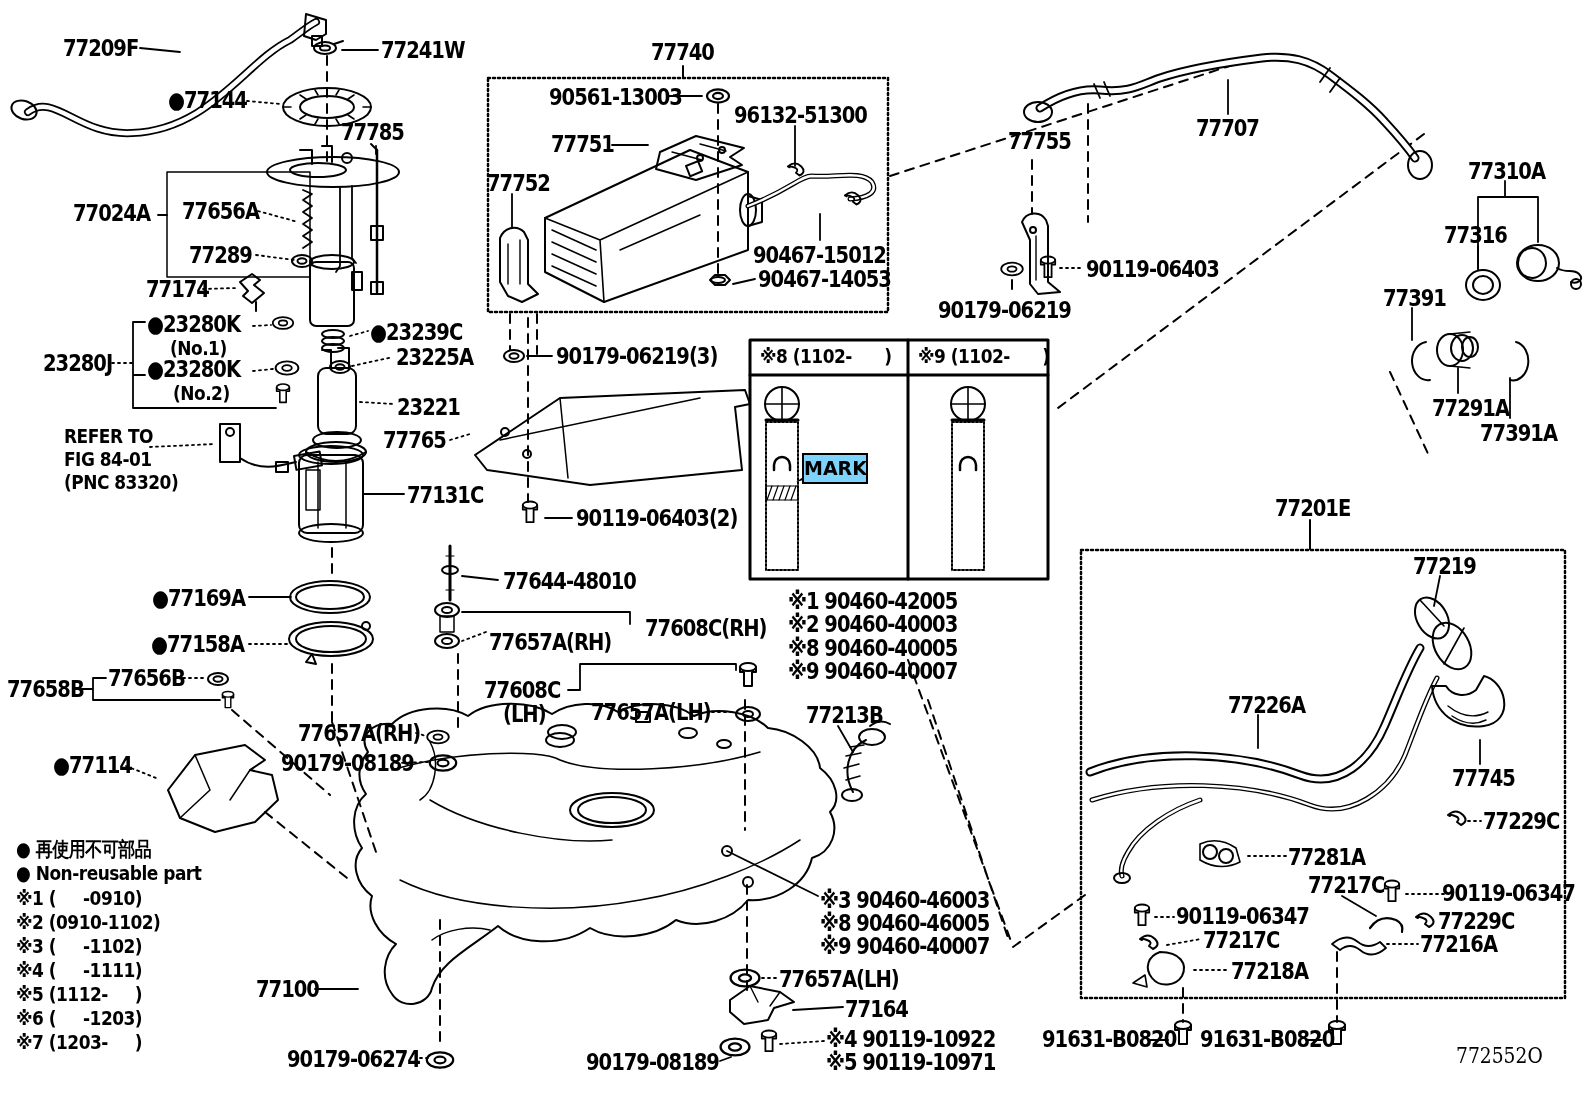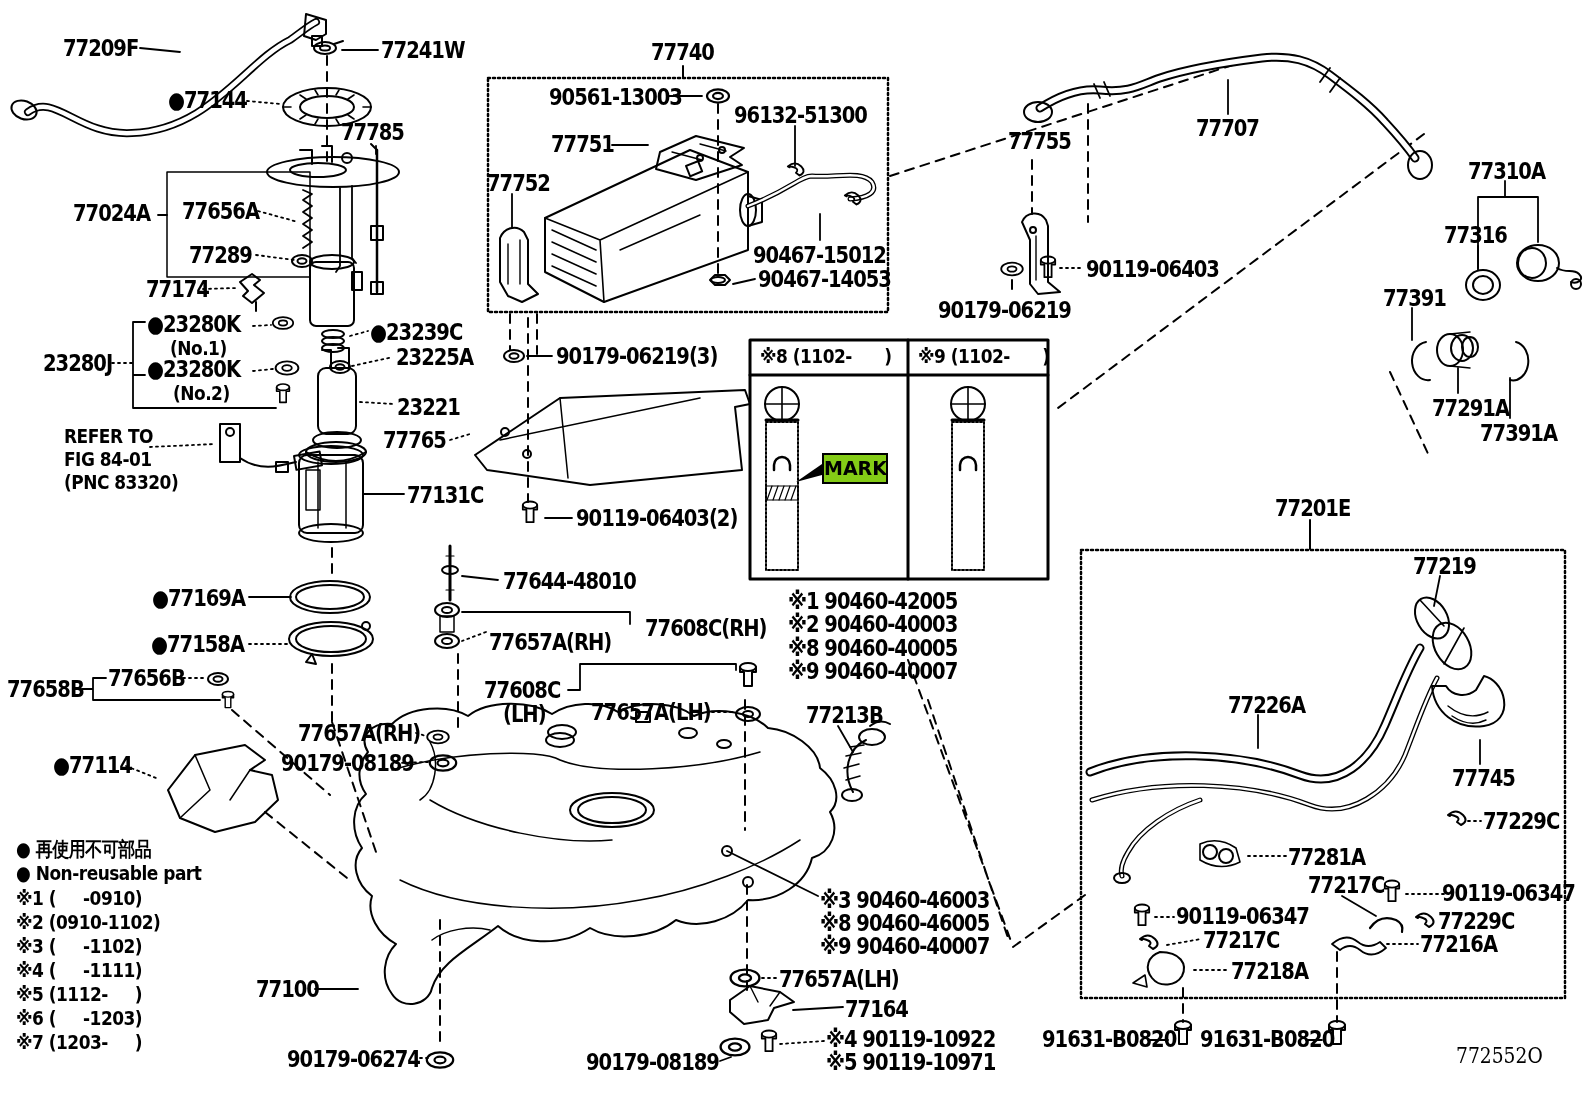--- a/index.html
+++ b/index.html
@@ -2,22 +2,22 @@
 <html><head>
 <meta charset="utf-8">
 <style>
   html,body{margin:0;padding:0;background:#fff}
   #stage{position:relative;width:1592px;height:1099px;background:#fff;overflow:hidden}
   #art{position:absolute;left:0;top:0}
   .lbl{position:absolute;font:700 23px/1.05 "DejaVu Sans","Liberation Sans",sans-serif;
        letter-spacing:-1.2px;white-space:pre;transform:scaleX(.85);transform-origin:0 0;color:#000}
   .md{font-size:20px;letter-spacing:-.6px}
   .code{font-weight:400;font-size:22px;letter-spacing:0;font-family:"DejaVu Serif","Liberation Serif",serif}
-  .markbox{position:absolute;left:822px;top:453px;width:62px;height:27px;border:2px solid #000;
-       background:#84cc16;font:700 19px/27px "DejaVu Sans","Liberation Sans",sans-serif;text-align:right}
+  .markbox{position:absolute;left:802px;top:453px;width:62px;height:27px;border:2px solid #000;
+       background:#7dd3fc;font:700 19px/27px "DejaVu Sans","Liberation Sans",sans-serif;text-align:right}
 </style>
 </head>
 <body>
 
 <div id="stage">
 
 <svg id="art" width="1592" height="1099" viewBox="0 0 1592 1099" fill="none" stroke="#000" stroke-width="2" stroke-linecap="round" stroke-linejoin="round">
   <defs>
     <g id="washer">
           <ellipse rx="12" ry="7"></ellipse>

